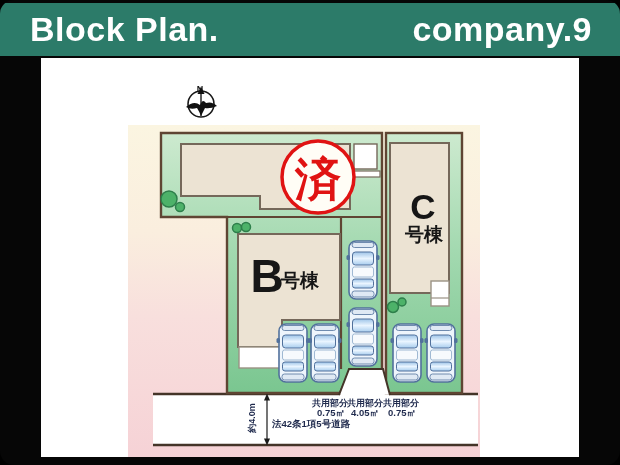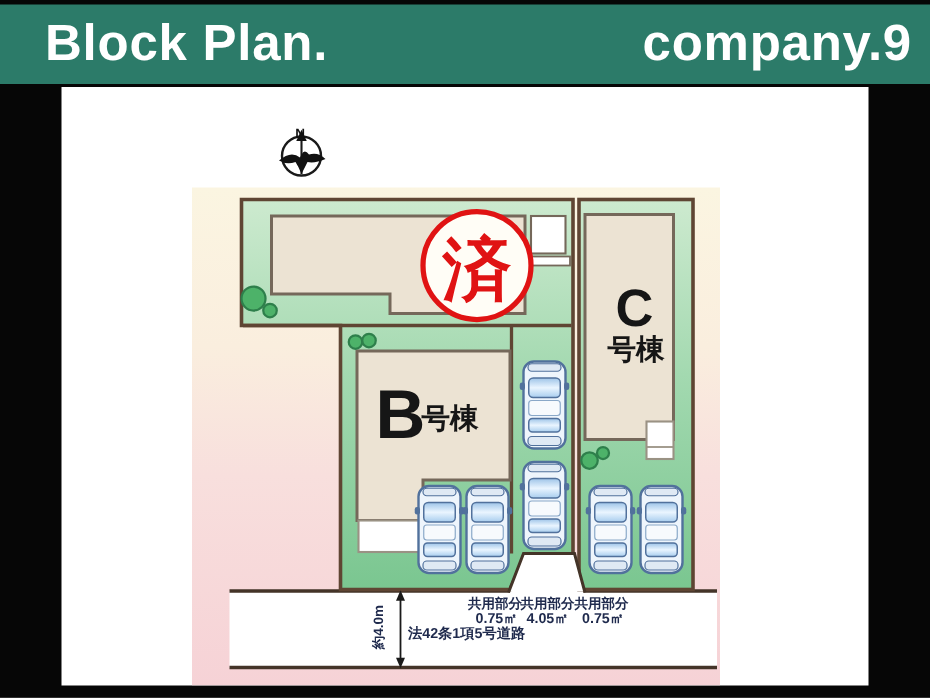--- a/index.html
+++ b/index.html
@@ -1,21 +1,21 @@
 <!DOCTYPE html>
 <html><head>
 <meta charset="utf-8">
 <style>
   html,body{margin:0;padding:0;background:#000;}
   #canvas{position:relative;width:620px;height:465px;background:#060606;overflow:hidden;
-          font-family:"Liberation Sans",sans-serif;}
+          font-family:"Liberation Sans",sans-serif;border-radius:14px;}
   #header{position:absolute;left:0;top:3px;width:620px;height:53px;background:#2c7b69;
           display:flex;align-items:center;}
   #header .title{padding-left:30px;font-size:34px;font-weight:bold;color:#fff;letter-spacing:.5px;}
-  #header .brand{margin-left:auto;padding-right:12px;font-size:34px;font-weight:bold;color:#fff;letter-spacing:.5px;}
+  #header .brand{margin-left:auto;padding-right:28px;font-size:34px;font-weight:bold;color:#fff;letter-spacing:.5px;}
   #panel{position:absolute;left:41px;top:58px;width:538px;height:399px;background:#ffffff;}
   #plan-svg{position:absolute;left:0;top:0;}
   text{font-family:"Liberation Sans",sans-serif;}
   .bld-letter{font-weight:bold;fill:#161616;}
   .bld-suffix{font-weight:bold;fill:#161616;}
   .navy{font-weight:bold;fill:#1f2a4d;}
 </style>
 </head>
 <body>
 

